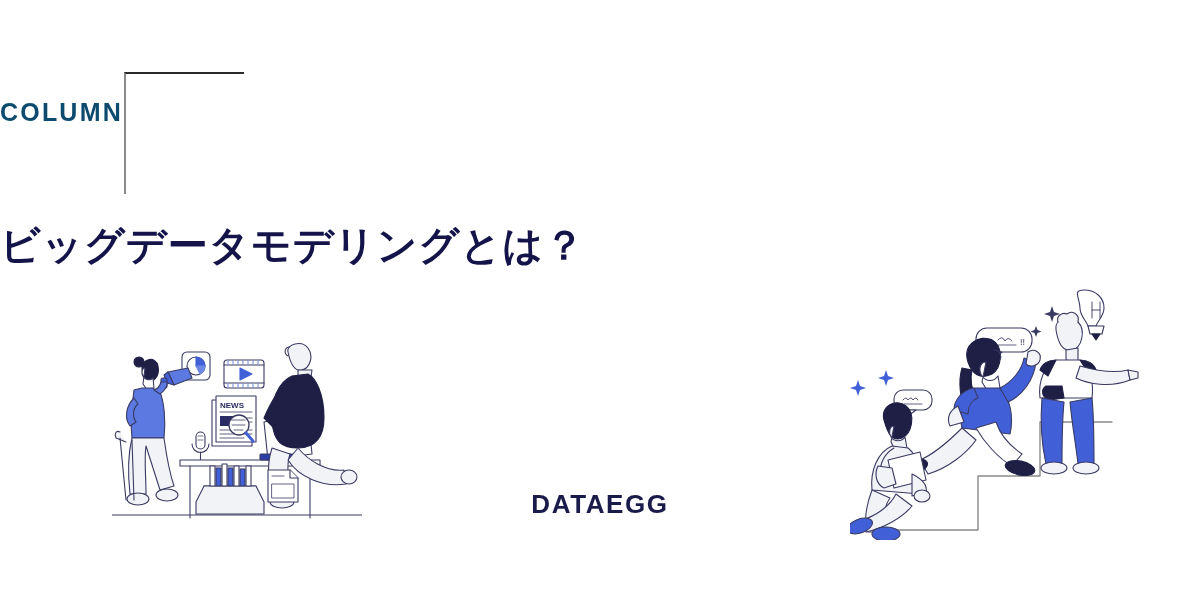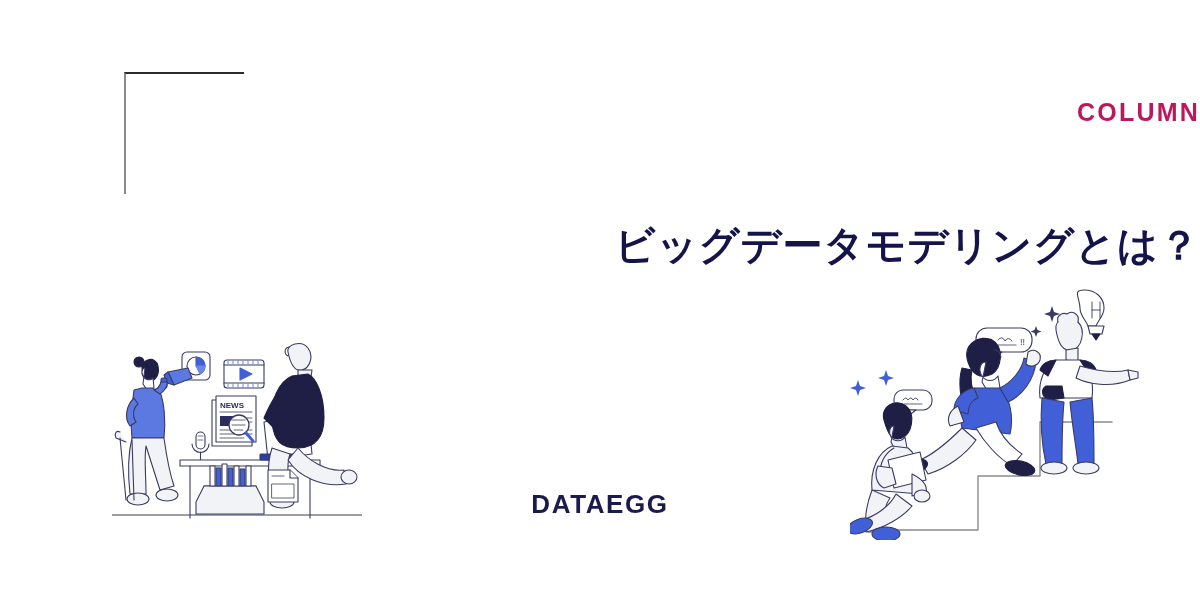--- a/index.html
+++ b/index.html
@@ -29,33 +29,33 @@
     border-left: 2px solid #8a8a8a;
     box-sizing: border-box;
   }
 
   
   #eyebrow {
     position: absolute;
     left: 0;
     top: 99px;
     width: 1200px;
-    text-align: right;
+    text-align: left;
     font-size: 25px;
     font-weight: bold;
     letter-spacing: 2.2px;
-    color: #be185d;
+    color: #0c4a6e;
     line-height: 1.1;
   }
   #title {
     position: absolute;
     left: 0;
     top: 216px;
     width: 1200px;
-    text-align: right;
+    text-align: left;
     color: #14144a;
     font-size: 40px;
     font-weight: bold;
     line-height: 58px;
     letter-spacing: 1px;
   }
   #title .tline { display: block; white-space: nowrap; }
 
   #brand {
     position: absolute;

